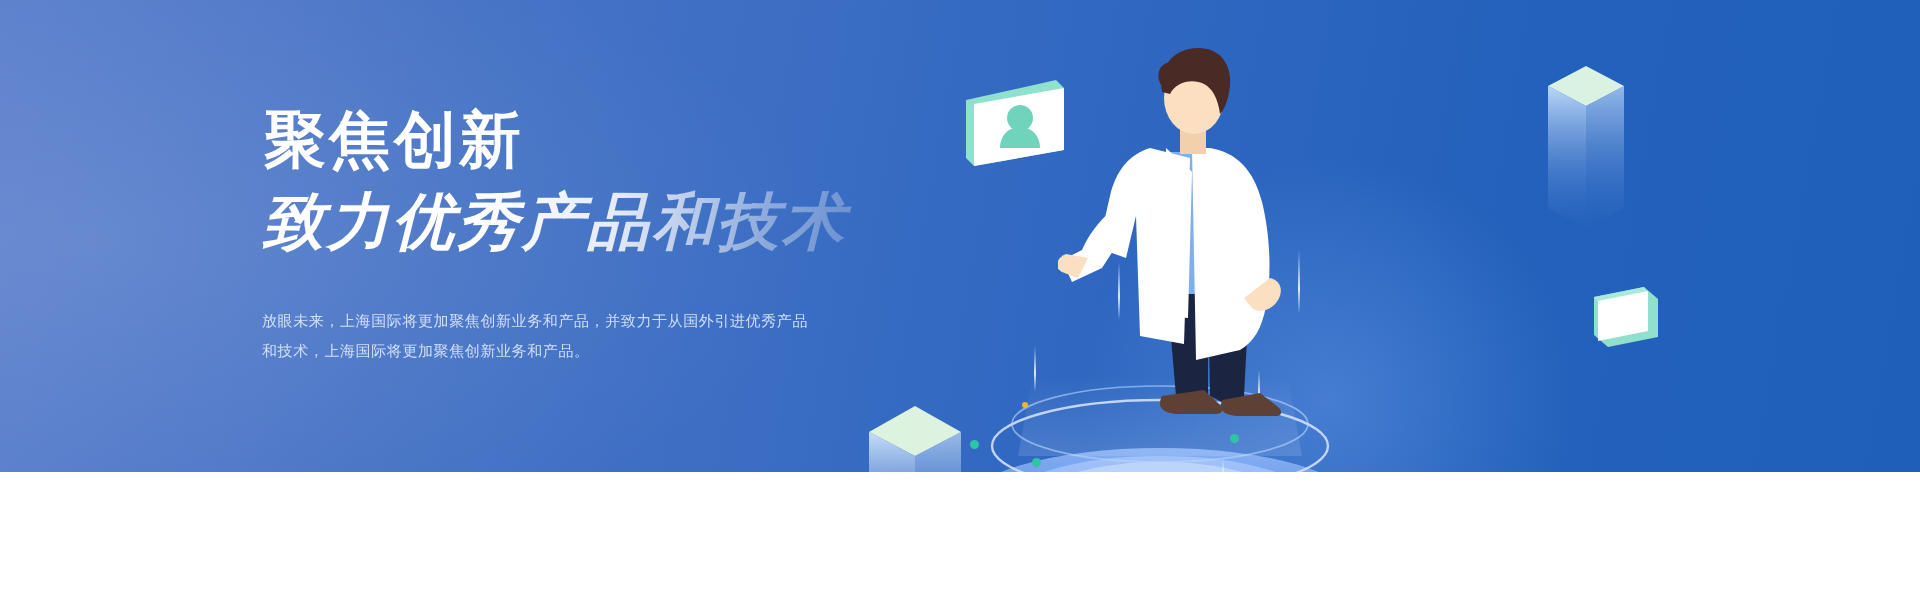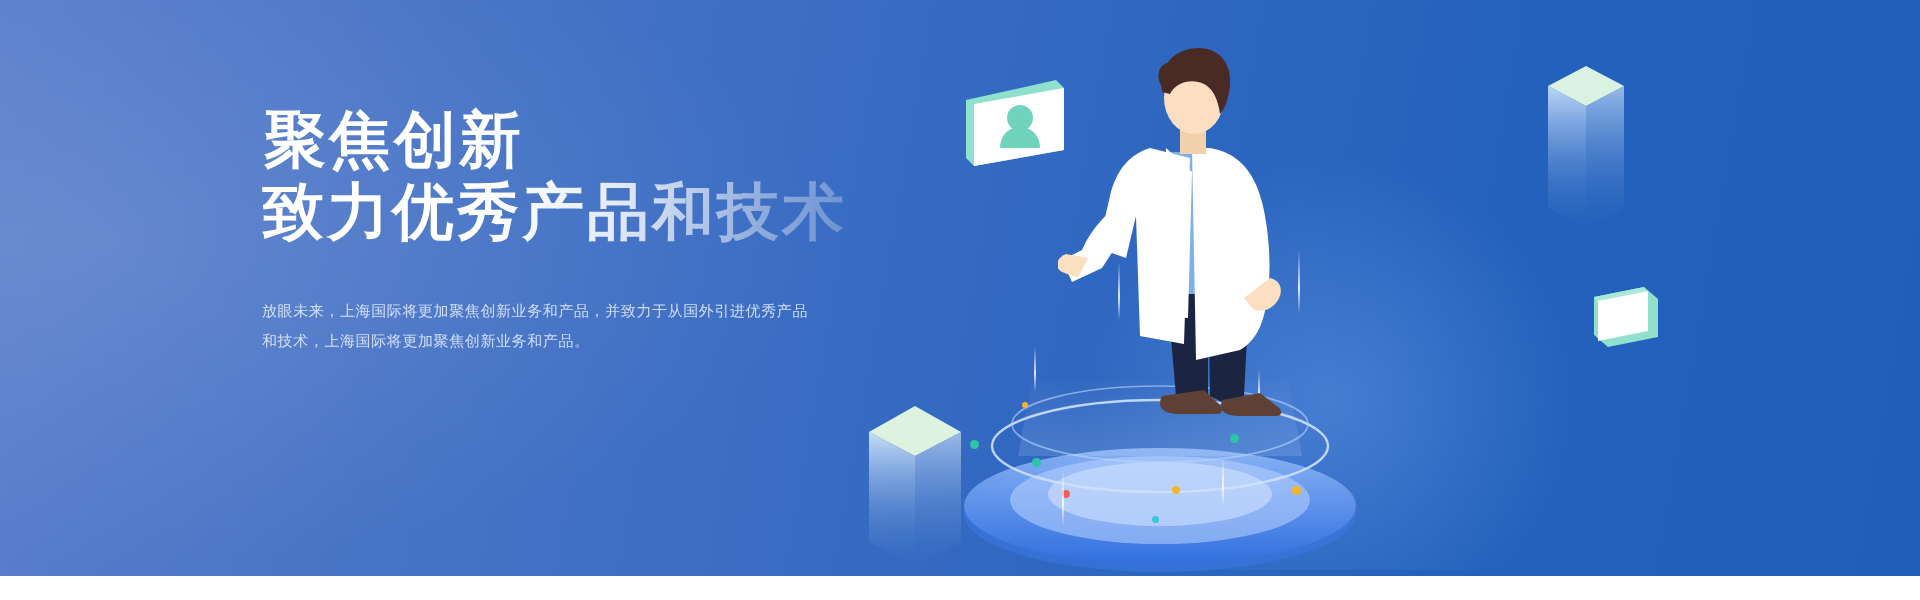--- a/index.html
+++ b/index.html
@@ -1,42 +1,42 @@
 <!DOCTYPE html>
 <html><head>
 <meta charset="utf-8">
 <style>
   * { margin:0; padding:0; box-sizing:border-box; }
   html, body {
     width:1920px; height:600px; overflow:hidden;
     font-family:"Liberation Sans", "DejaVu Sans", sans-serif;
   }
   .banner {
-    position:relative; width:1920px; height:576px;
+    position:relative; width:1920px; height:472px;
     background:linear-gradient(100deg,#5b7fcc 0%,#4874c6 22%,#3168c1 55%,#2361bc 78%,#1f5fba 100%);
     overflow:hidden;
   }
   .bg-sheen {
     position:absolute; left:0; top:0; width:900px; height:600px;
     background:radial-gradient(ellipse at 10% 40%, rgba(255,255,255,0.10), rgba(255,255,255,0) 65%);
     pointer-events:none;
   }
 
   
   .copy { position:absolute; left:262px; top:104px; width:640px; }
   .headline {
     font-size:62px; font-weight:bold; line-height:1.16;
     letter-spacing:3px; white-space:nowrap;
     background:linear-gradient(100deg,#ffffff 0%,#ffffff 34%,rgba(255,255,255,0.86) 55%,rgba(255,255,255,0.42) 78%,rgba(255,255,255,0.16) 100%);
     -webkit-background-clip:text; background-clip:text;
     -webkit-text-fill-color:transparent; color:transparent;
     text-shadow:none;
   }
   .headline.l1 { margin-left:2px; }
-  .headline.l2 { margin-left:0px; }
+  .headline.l2 { margin-top:10px; margin-left:0px;font-style:italic; }
   .subcopy {
     margin-top:48px; font-size:15px; line-height:2.0;
     color:rgba(226,236,252,0.88); letter-spacing:0.6px; width:600px;
   }
   .subcopy .ln { display:block; white-space:nowrap; }
 
   
   .art { position:absolute; left:900px; top:0; width:1020px; height:600px; }
 
   

